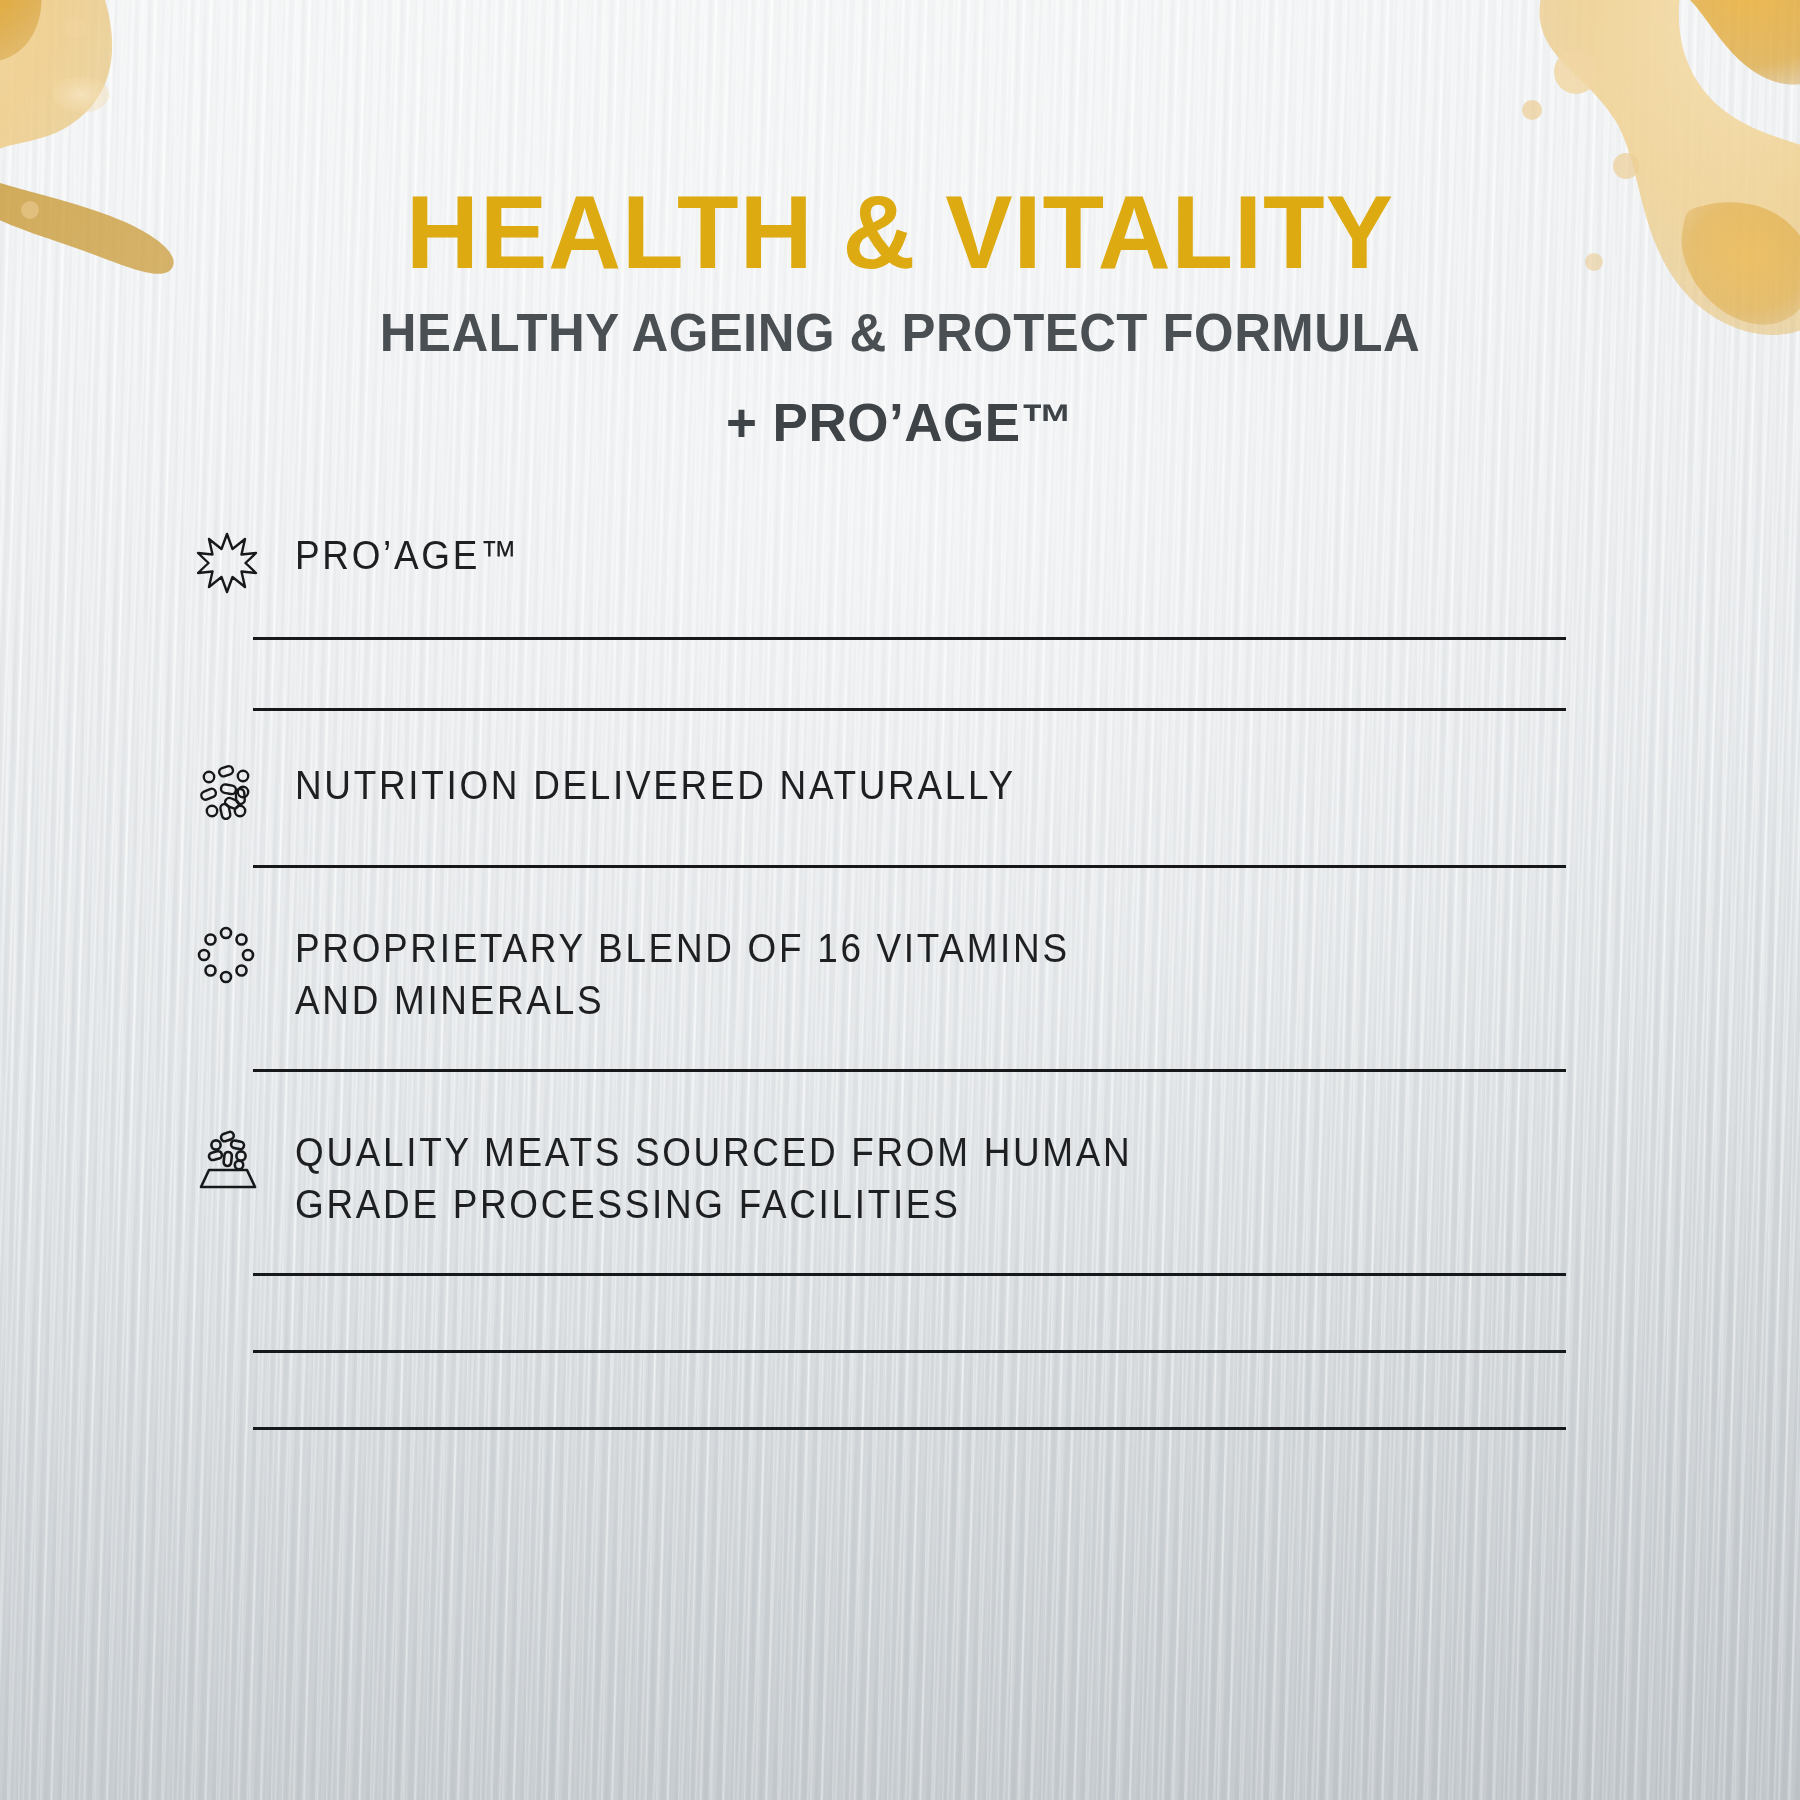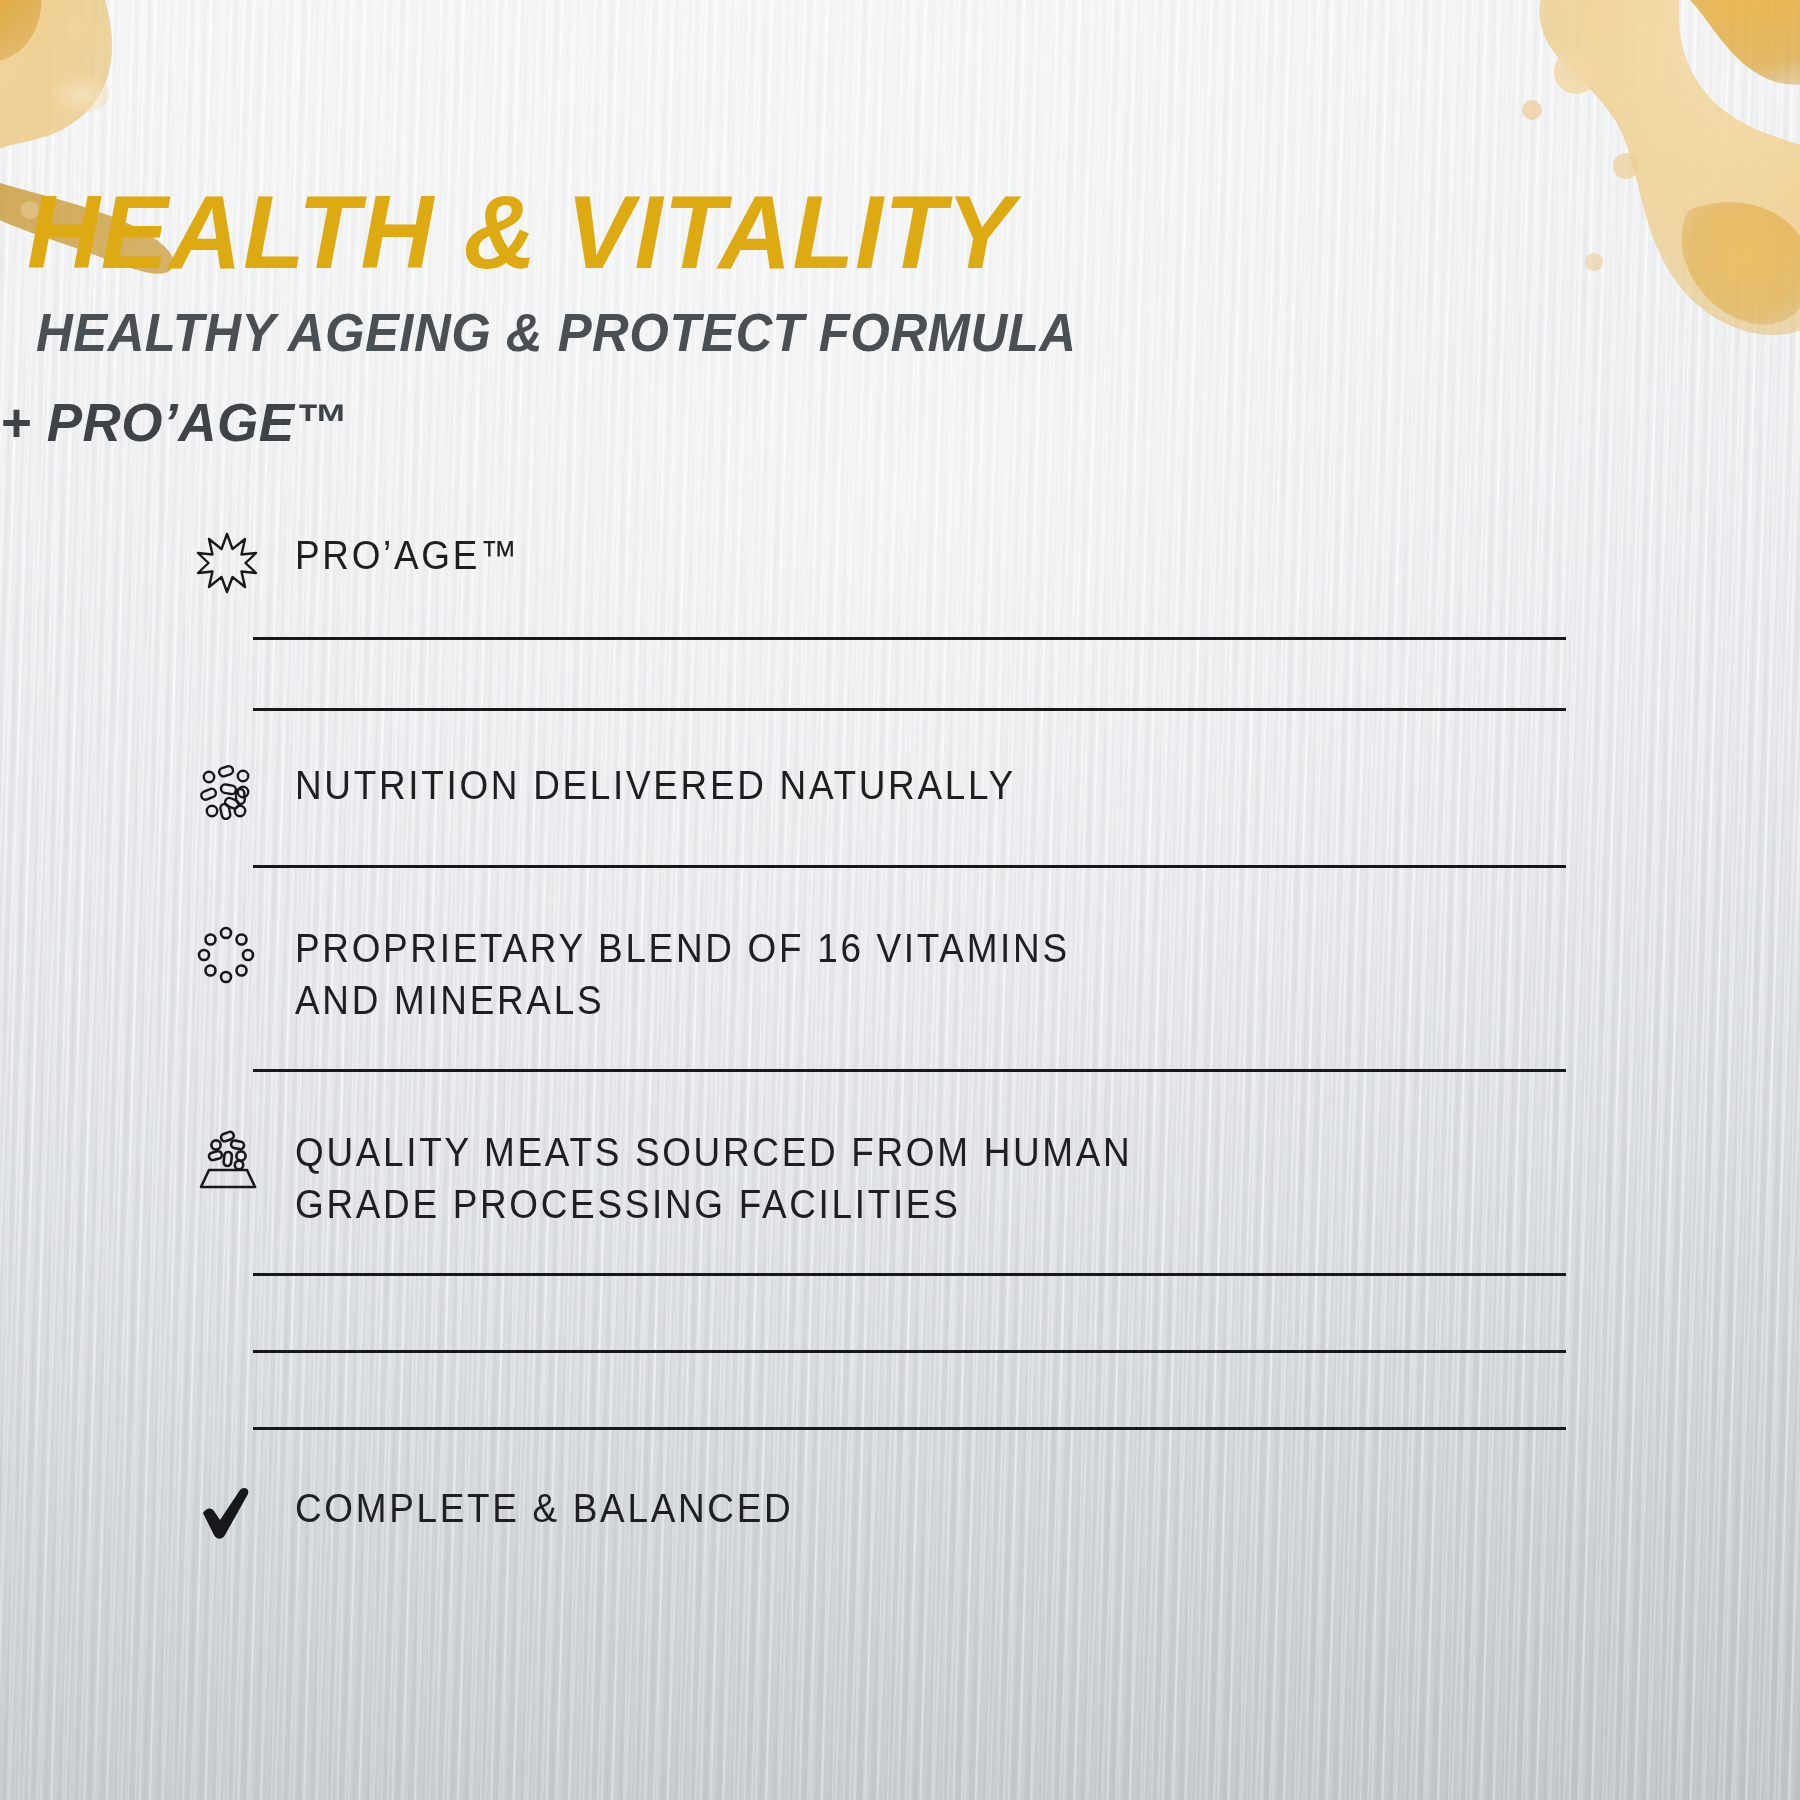--- a/index.html
+++ b/index.html
@@ -61,22 +61,21 @@
 
   
   #splash-tl { left: -120px; top: -90px; width: 520px; height: 560px; }
   #splash-tr { right: -60px; top: -110px; width: 470px; height: 540px; }
 
   
   .header {
     position: absolute;
     left: 0; right: 0;
     top: 180px;
-    text-align: left;
-    font-style: italic;
+    text-align: center;
   }
   .title {
     font-family: "Liberation Sans", sans-serif;
     font-weight: bold;
     font-size: 104px;
     line-height: 1.0;
     letter-spacing: 1px;
     color: #ddaa12;
     margin: 0;
     transform: scaleX(0.97);
@@ -311,23 +310,15 @@
     <div class="sp-b"></div>
 
     <div class="sp-a"></div>
     <div class="divider"></div>
     <div class="sp-b"></div>
 
     <div class="sp-a"></div>
     <div class="divider"></div>
     <div class="sp-b"></div>
 
-    <div class="feature-row pad-1">
-      <div class="icon-cell">
-        <svg width="60" height="56" viewBox="0 0 60 56" fill="#16181a">
-          <path d="M8 27 C11 22 16 21 19 25 L25 34 L45 4 C48 0 55 2 53 8 L30 49 C27 54 22 54 19 49 Z"></path>
-        </svg>
-      </div>
-      <div class="text-cell">COMPLETE &amp; BALANCED</div>
-    </div>
 
   </div>
 </div>
 
 </body></html>

